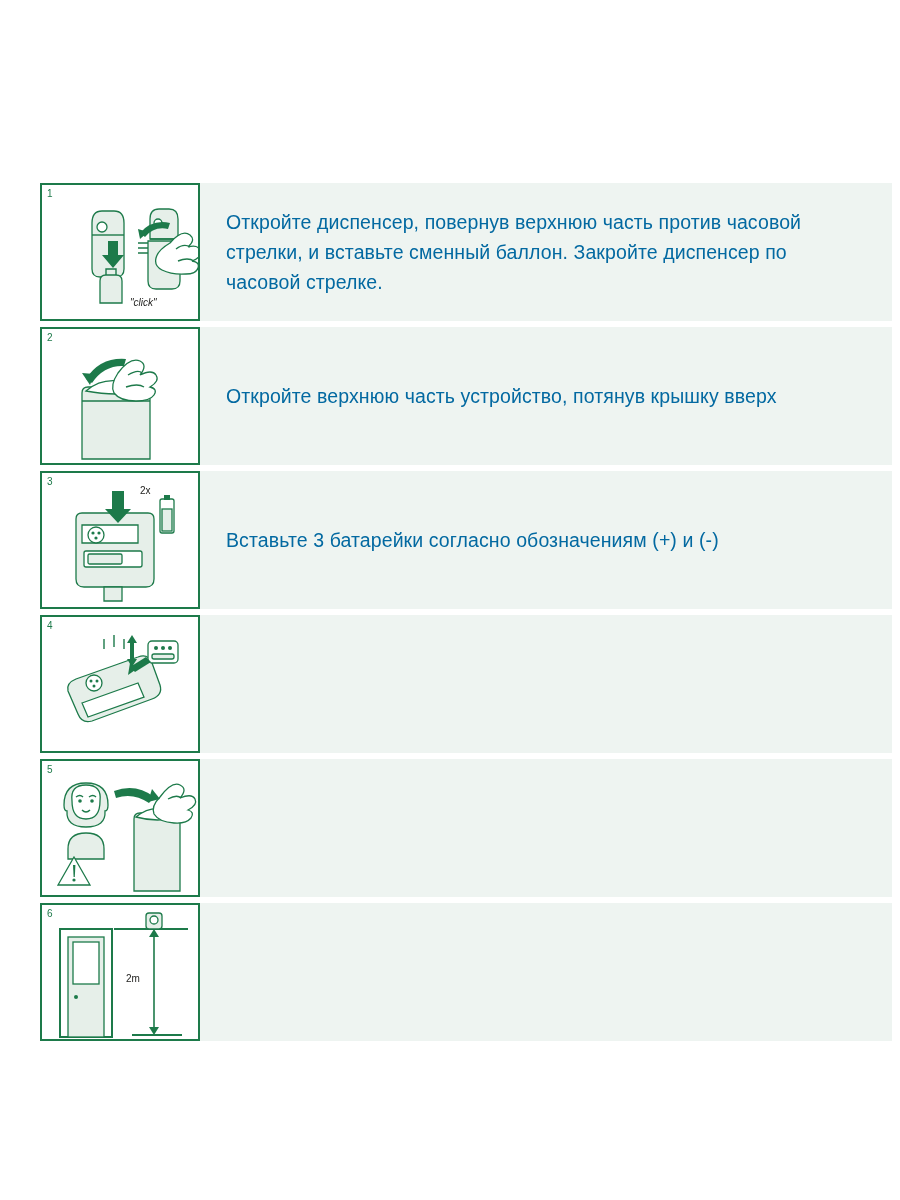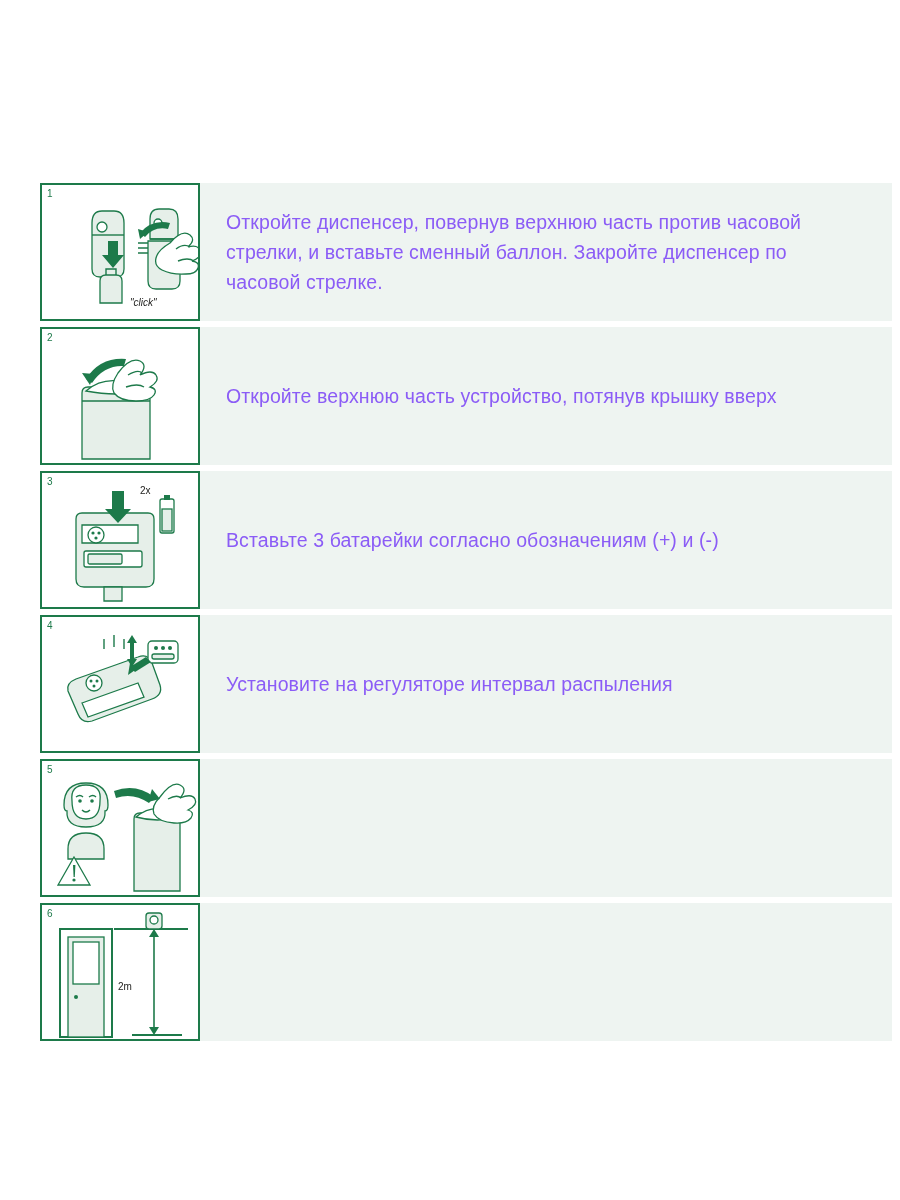--- a/index.html
+++ b/index.html
@@ -44,21 +44,21 @@
     box-sizing: border-box;
     position: relative;
   }
   .step .txt {
     flex: 1 1 auto;
     display: flex;
     align-items: center;
     padding: 0 26px 0 26px;
     font-size: 19.5px;
     line-height: 1.55;
-    color: #8b5cf6;
+    color: #0369a1;
     letter-spacing: 0.1px;
   }
   .step .txt span { display: block; max-width: 660px; }
 
   .num {
     position: absolute;
     left: 5px;
     top: 3px;
     font-size: 10px;
     color: #1d7a4a;
@@ -190,23 +190,20 @@
           <rect class="wht" x="106" y="24" width="30" height="22" rx="4"></rect>
           <circle class="g-fill" cx="114" cy="31" r="2"></circle>
           <circle class="g-fill" cx="121" cy="31" r="2"></circle>
           <circle class="g-fill" cx="128" cy="31" r="2"></circle>
           <rect class="lt" x="110" y="37" width="22" height="5" rx="2"></rect>
 
           <path class="g-fill" d="M104 40 l-16 10 5 5 16 -10z"></path>
           <path class="g-fill" d="M86 58 l2 -12 8 5z"></path>
         </svg>
       </div>
-      <div class="txt">
-        <span>Установите на регуляторе интервал распыления</span>
-      </div>
     </div>
 
     <div class="step">
       <div class="pic">
         <span class="num">5</span>
         <svg width="156" height="134" viewBox="0 0 156 134">
 
           <path class="lt" d="M22 44 q0 -22 22 -22 q22 0 22 22 q0 6 -3 6 q1 16 -19 16 q-20 0 -19 -16 q-3 0 -3 -6z"></path>
           <path class="wht" d="M30 40 q-2 -16 14 -16 q16 0 14 16 q0 18 -14 18 q-14 0 -14 -18z"></path>
           <circle class="g-fill" cx="38" cy="40" r="1.8"></circle>
@@ -246,18 +243,18 @@
 
           <rect class="lt" x="104" y="8" width="16" height="16" rx="3"></rect>
           <circle class="wht" cx="112" cy="15" r="4"></circle>
 
           <path class="g-stroke" style="stroke-width:1.6" d="M112 30 v92"></path>
           <path class="g-fill" d="M112 24 l5 8 h-10z"></path>
           <path class="g-fill" d="M112 130 l5 -8 h-10z"></path>
 
           <path class="g-stroke" style="stroke-width:2.2" d="M90 130 h50"></path>
         </svg>
-        <span class="cap" style="left:76px; top:68px; font-style:normal;margin-top:8px;">2m</span>
+        <span class="cap" style="left:84px; top:68px; font-style:normal;">2m</span>
       </div>
     </div>
 
   </div>
 </div>
 
 </body></html>

